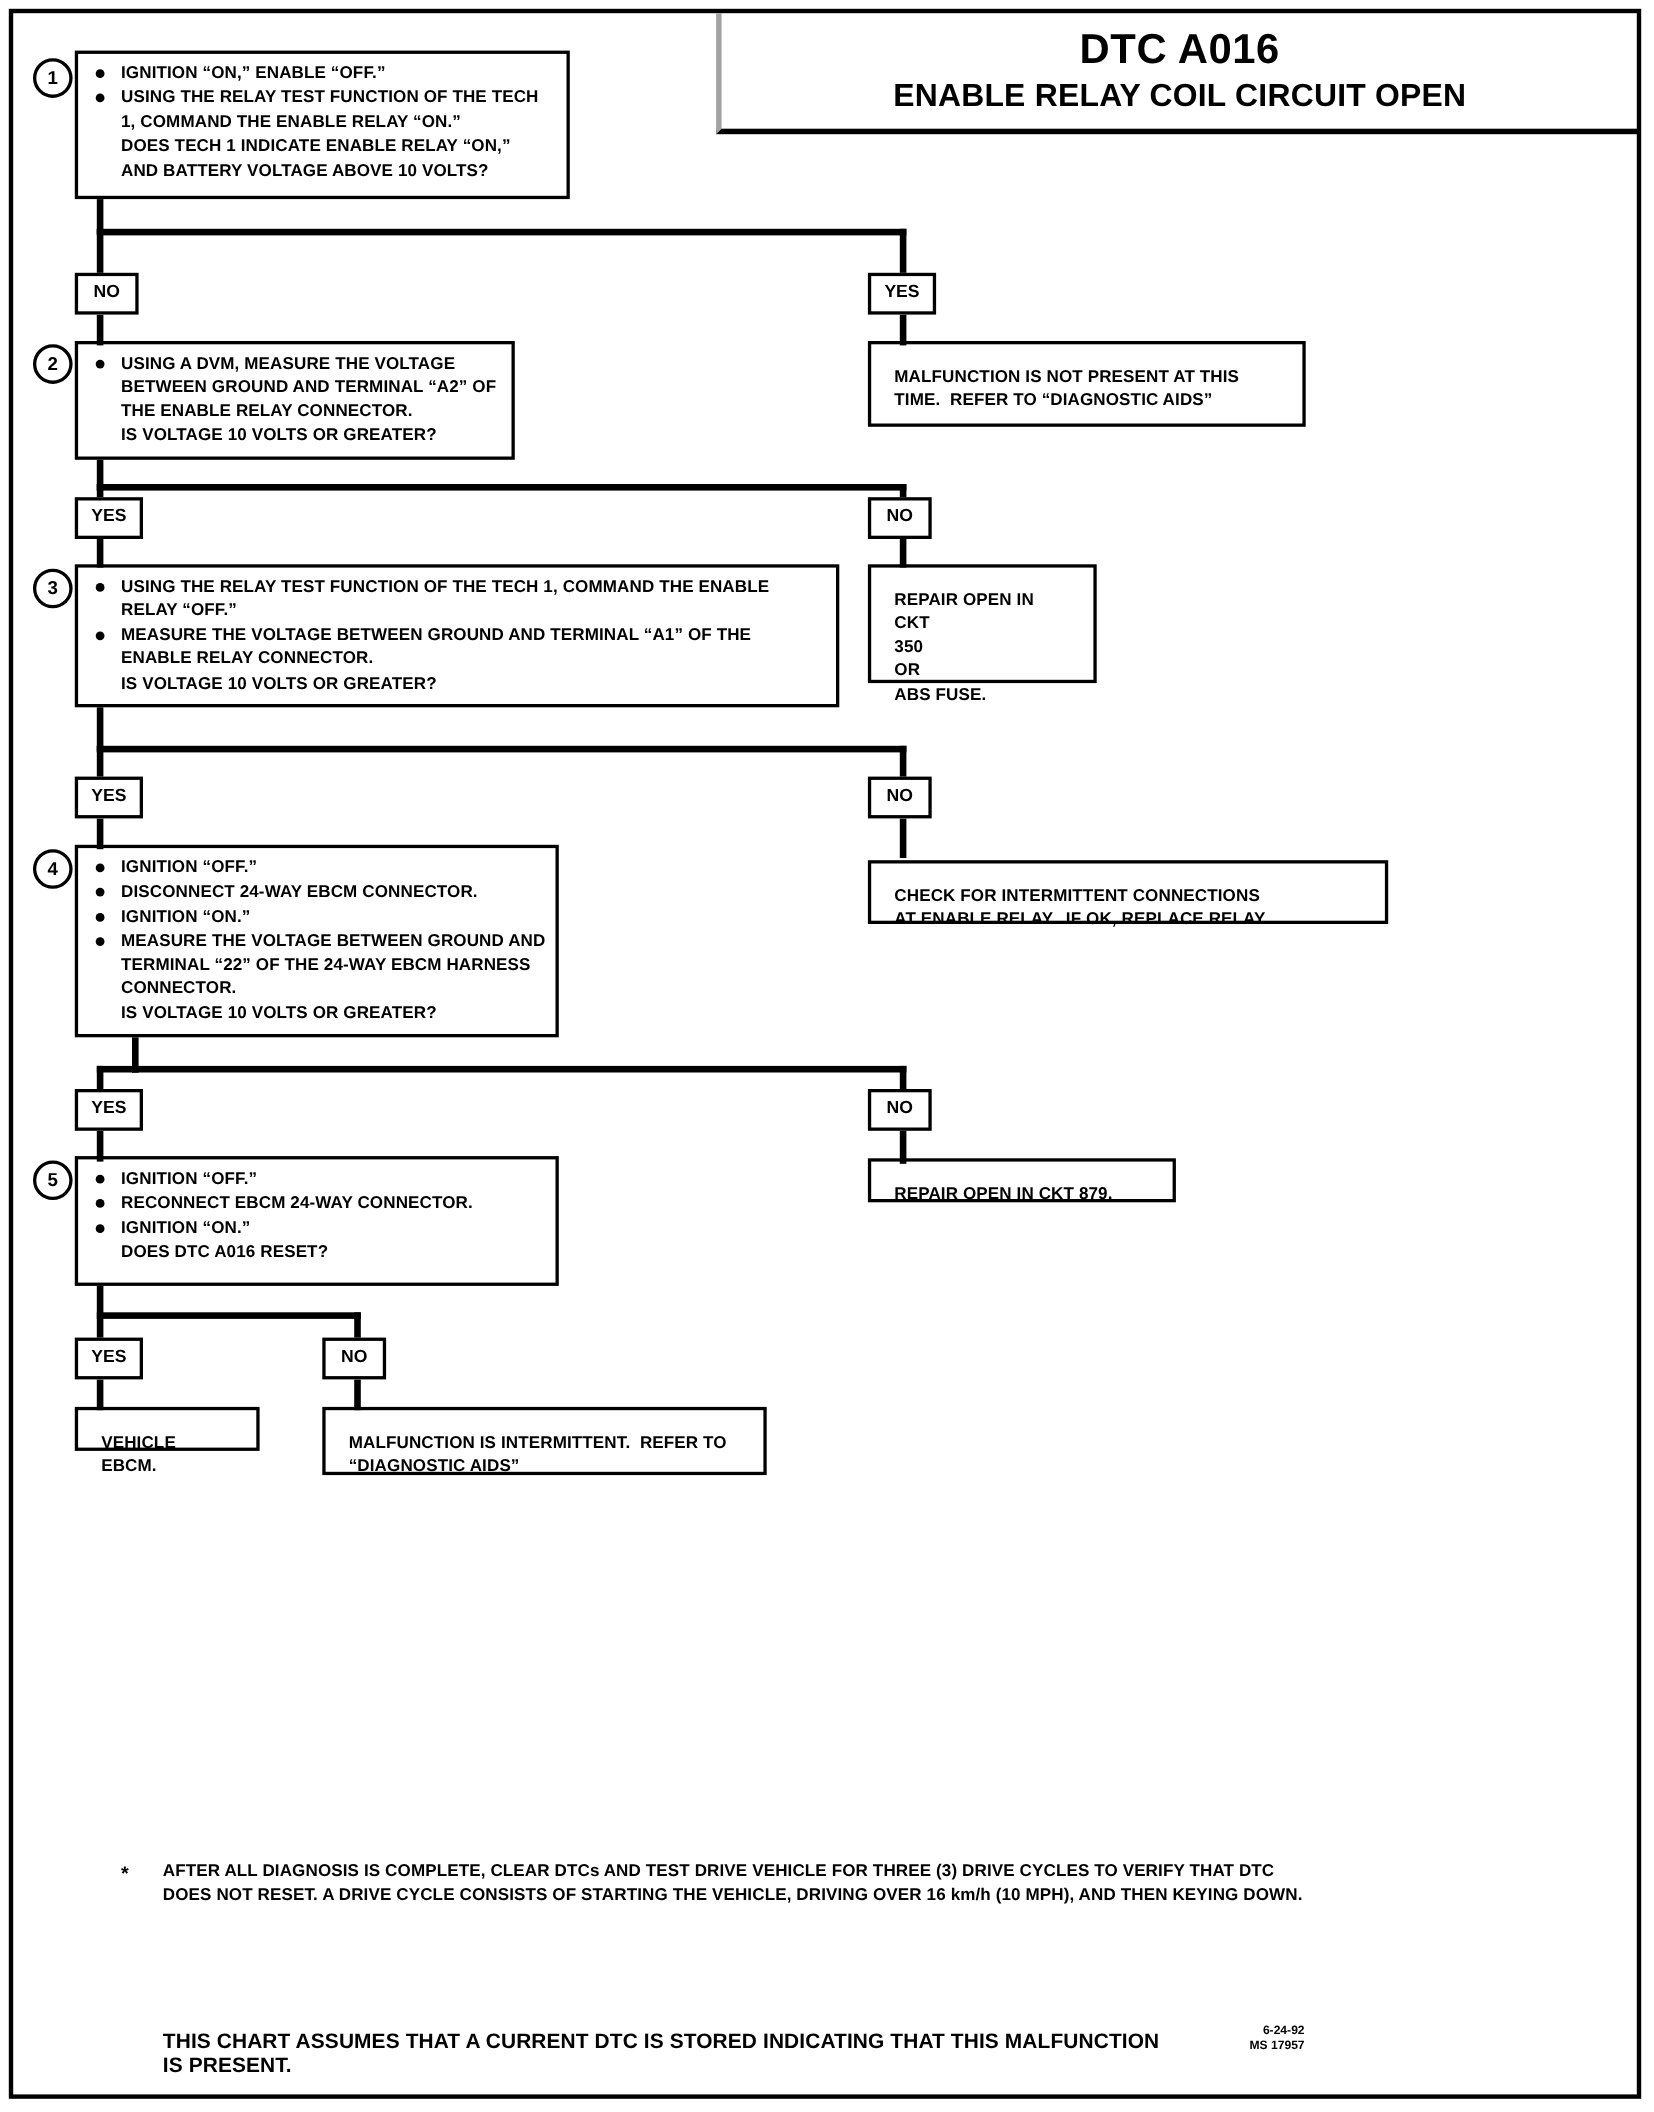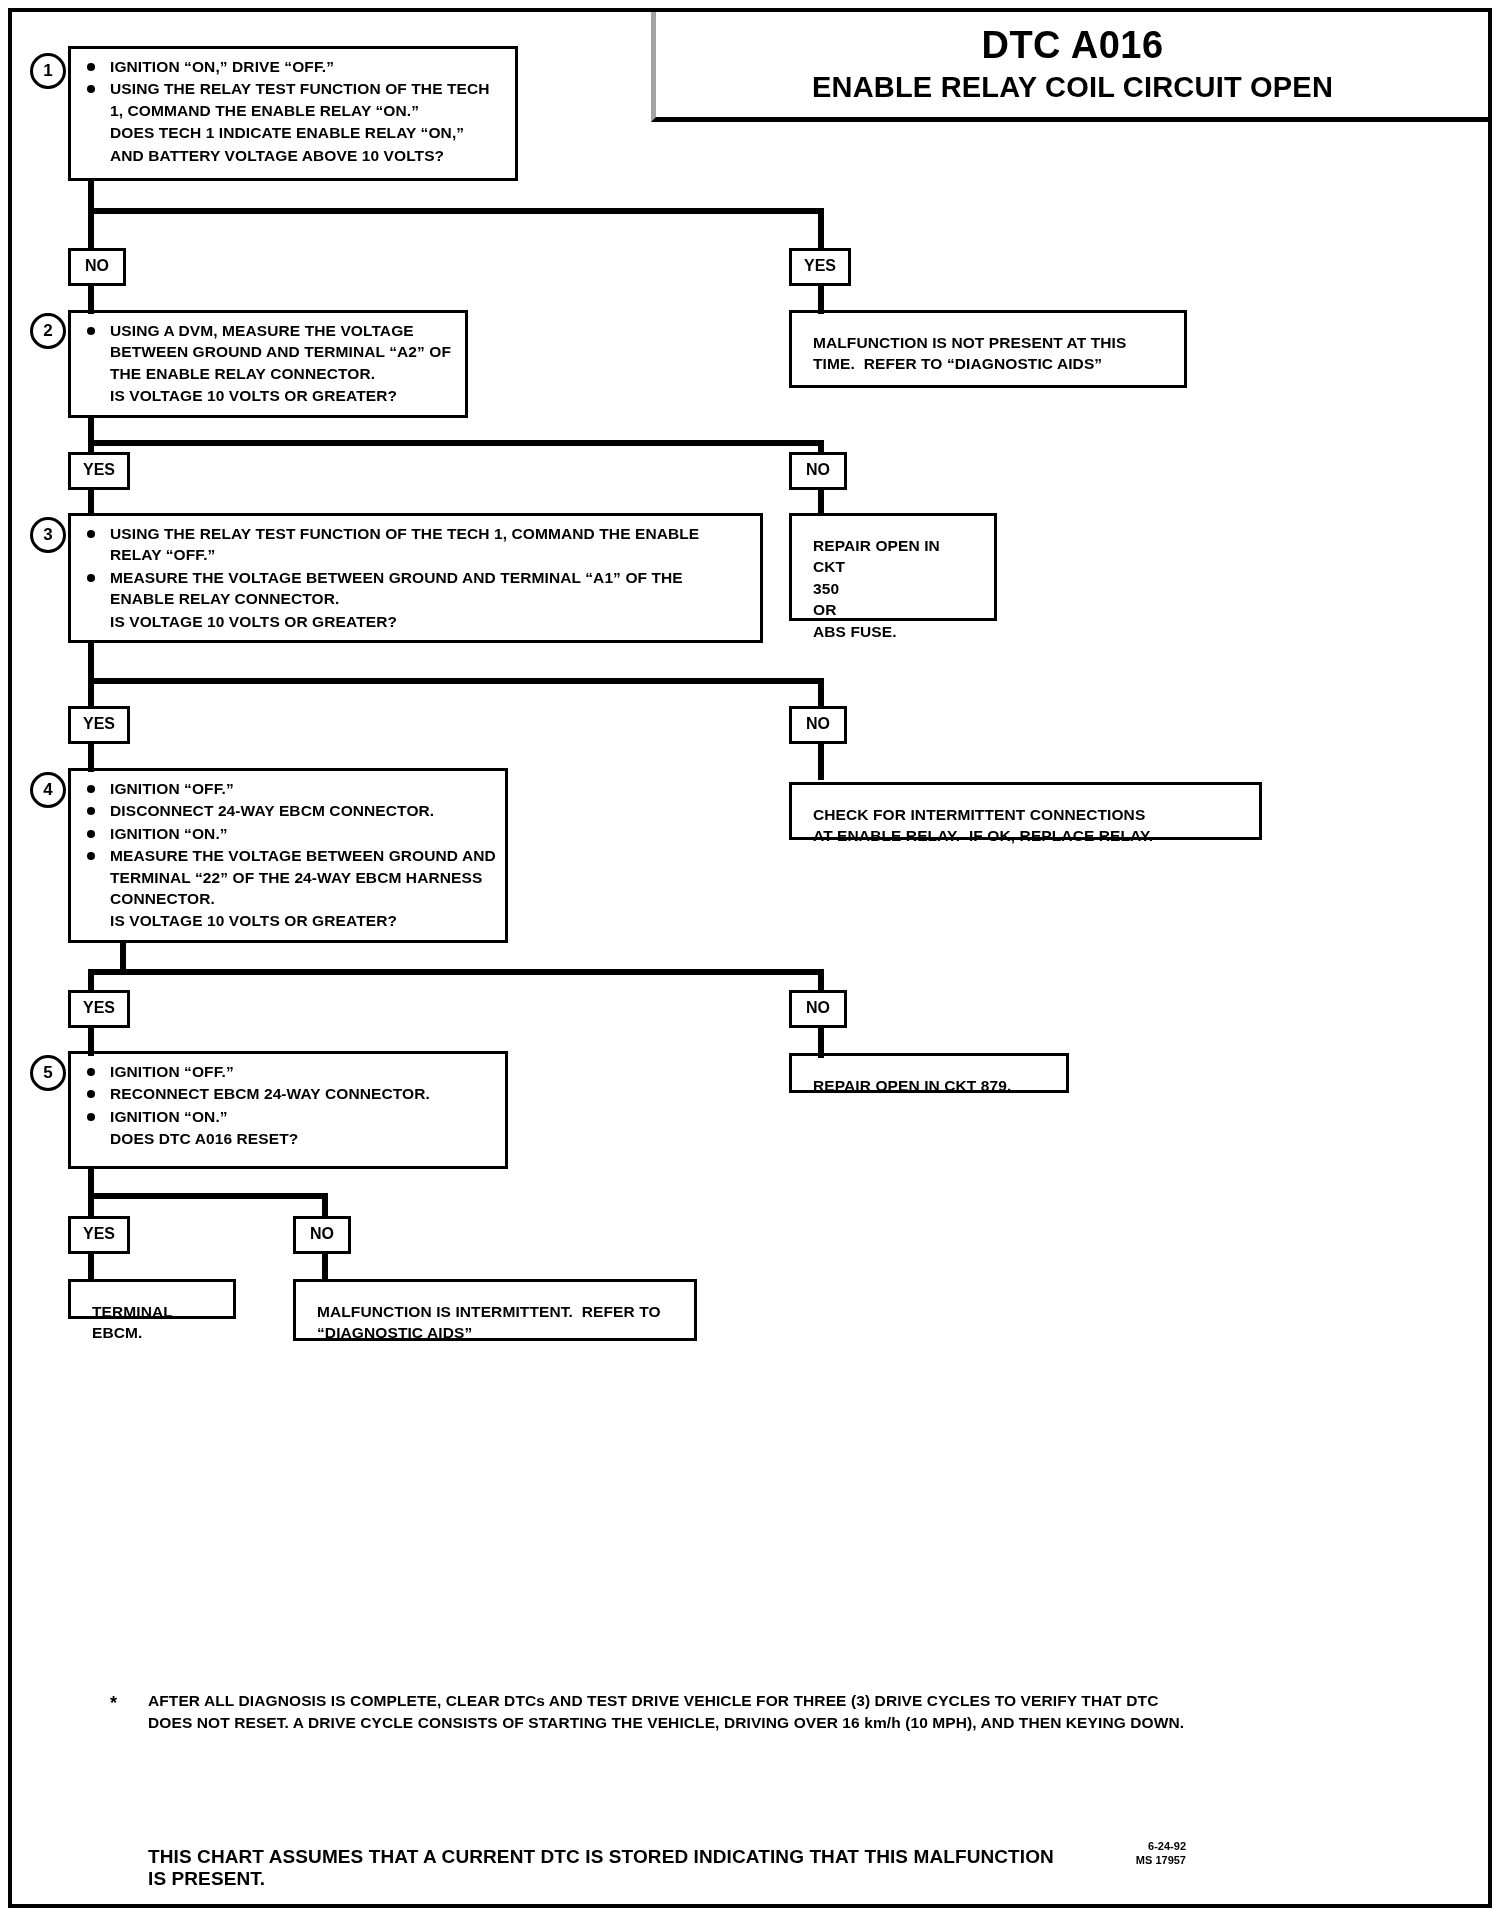--- a/index.html
+++ b/index.html
@@ -167,21 +167,21 @@
   <div id="page-border"></div>
 
   <div class="title-block">
     <div class="title-main">DTC A016</div>
     <div class="title-sub">ENABLE RELAY COIL CIRCUIT OPEN</div>
   </div>
 
   <div class="step-num" style="left:30px; top:53px;">1</div>
   <div class="box" style="left:68px; top:46px; width:450px; height:135px;">
     <ul class="bullets">
-      <li>IGNITION “ON,” DRIVE “OFF.”</li>
+      <li>IGNITION “ON,” ENABLE “OFF.”</li>
       <li>USING THE RELAY TEST FUNCTION OF THE TECH 1, COMMAND THE ENABLE RELAY “ON.”</li>
       <li class="nobullet">DOES TECH 1  INDICATE ENABLE RELAY “ON,”</li>
       <li class="nobullet">AND BATTERY VOLTAGE ABOVE 10 VOLTS?</li>
     </ul>
   </div>
 
   <div class="ln v" style="left:88px; top:181px; height:32px;"></div>
   <div class="ln h" style="left:88px; top:208px; width:736px;"></div>
   <div class="ln v" style="left:818px; top:208px; height:44px;"></div>
   <div class="ln v" style="left:88px; top:208px; height:44px;"></div>
@@ -298,21 +298,21 @@
   <div class="ln v" style="left:322px; top:1193px; height:28px;"></div>
 
   <div class="tag" style="left:68px; top:1216px; width:62px;">YES</div>
   <div class="tag" style="left:293px; top:1216px; width:58px;">NO</div>
 
   <div class="ln v" style="left:88px; top:1254px; height:28px;"></div>
   <div class="ln v" style="left:322px; top:1254px; height:28px;"></div>
 
   <div class="box" style="left:68px; top:1279px; width:168px; height:40px;">
     <div class="plain-lines">
-      <div>TERMINAL EBCM.</div>
+      <div>VEHICLE EBCM.</div>
     </div>
   </div>
 
   <div class="box" style="left:293px; top:1279px; width:404px; height:62px;">
     <div class="plain-lines">
       <div>MALFUNCTION IS INTERMITTENT.  REFER TO</div>
       <div>“DIAGNOSTIC AIDS”</div>
     </div>
   </div>
 

